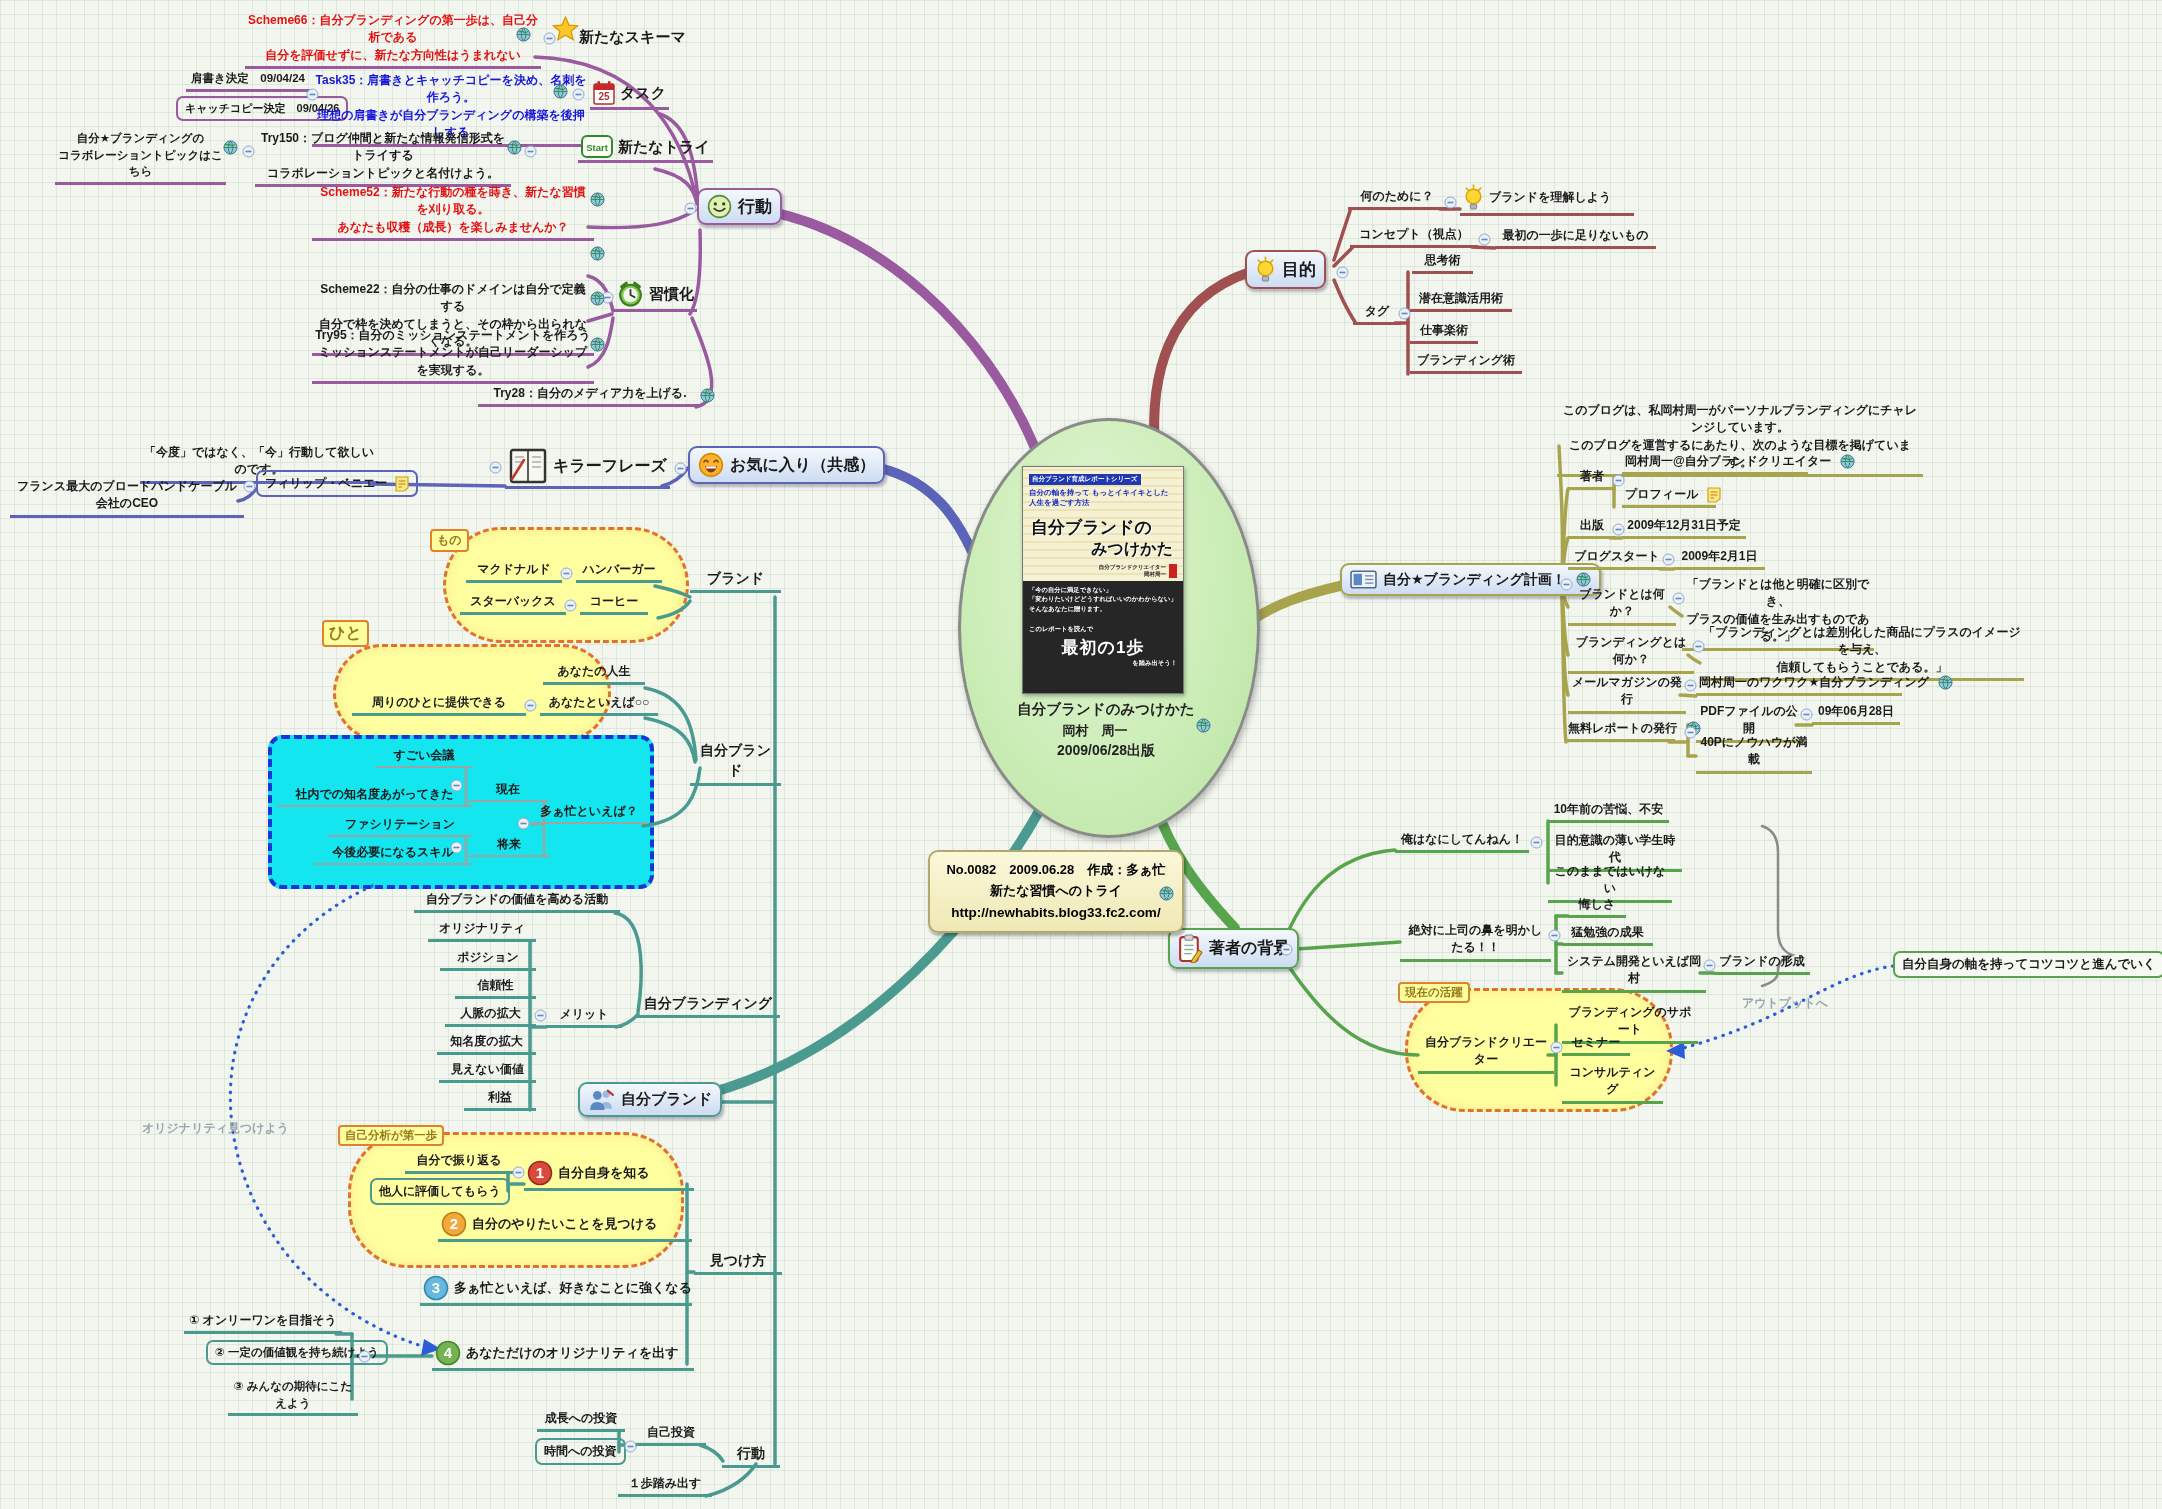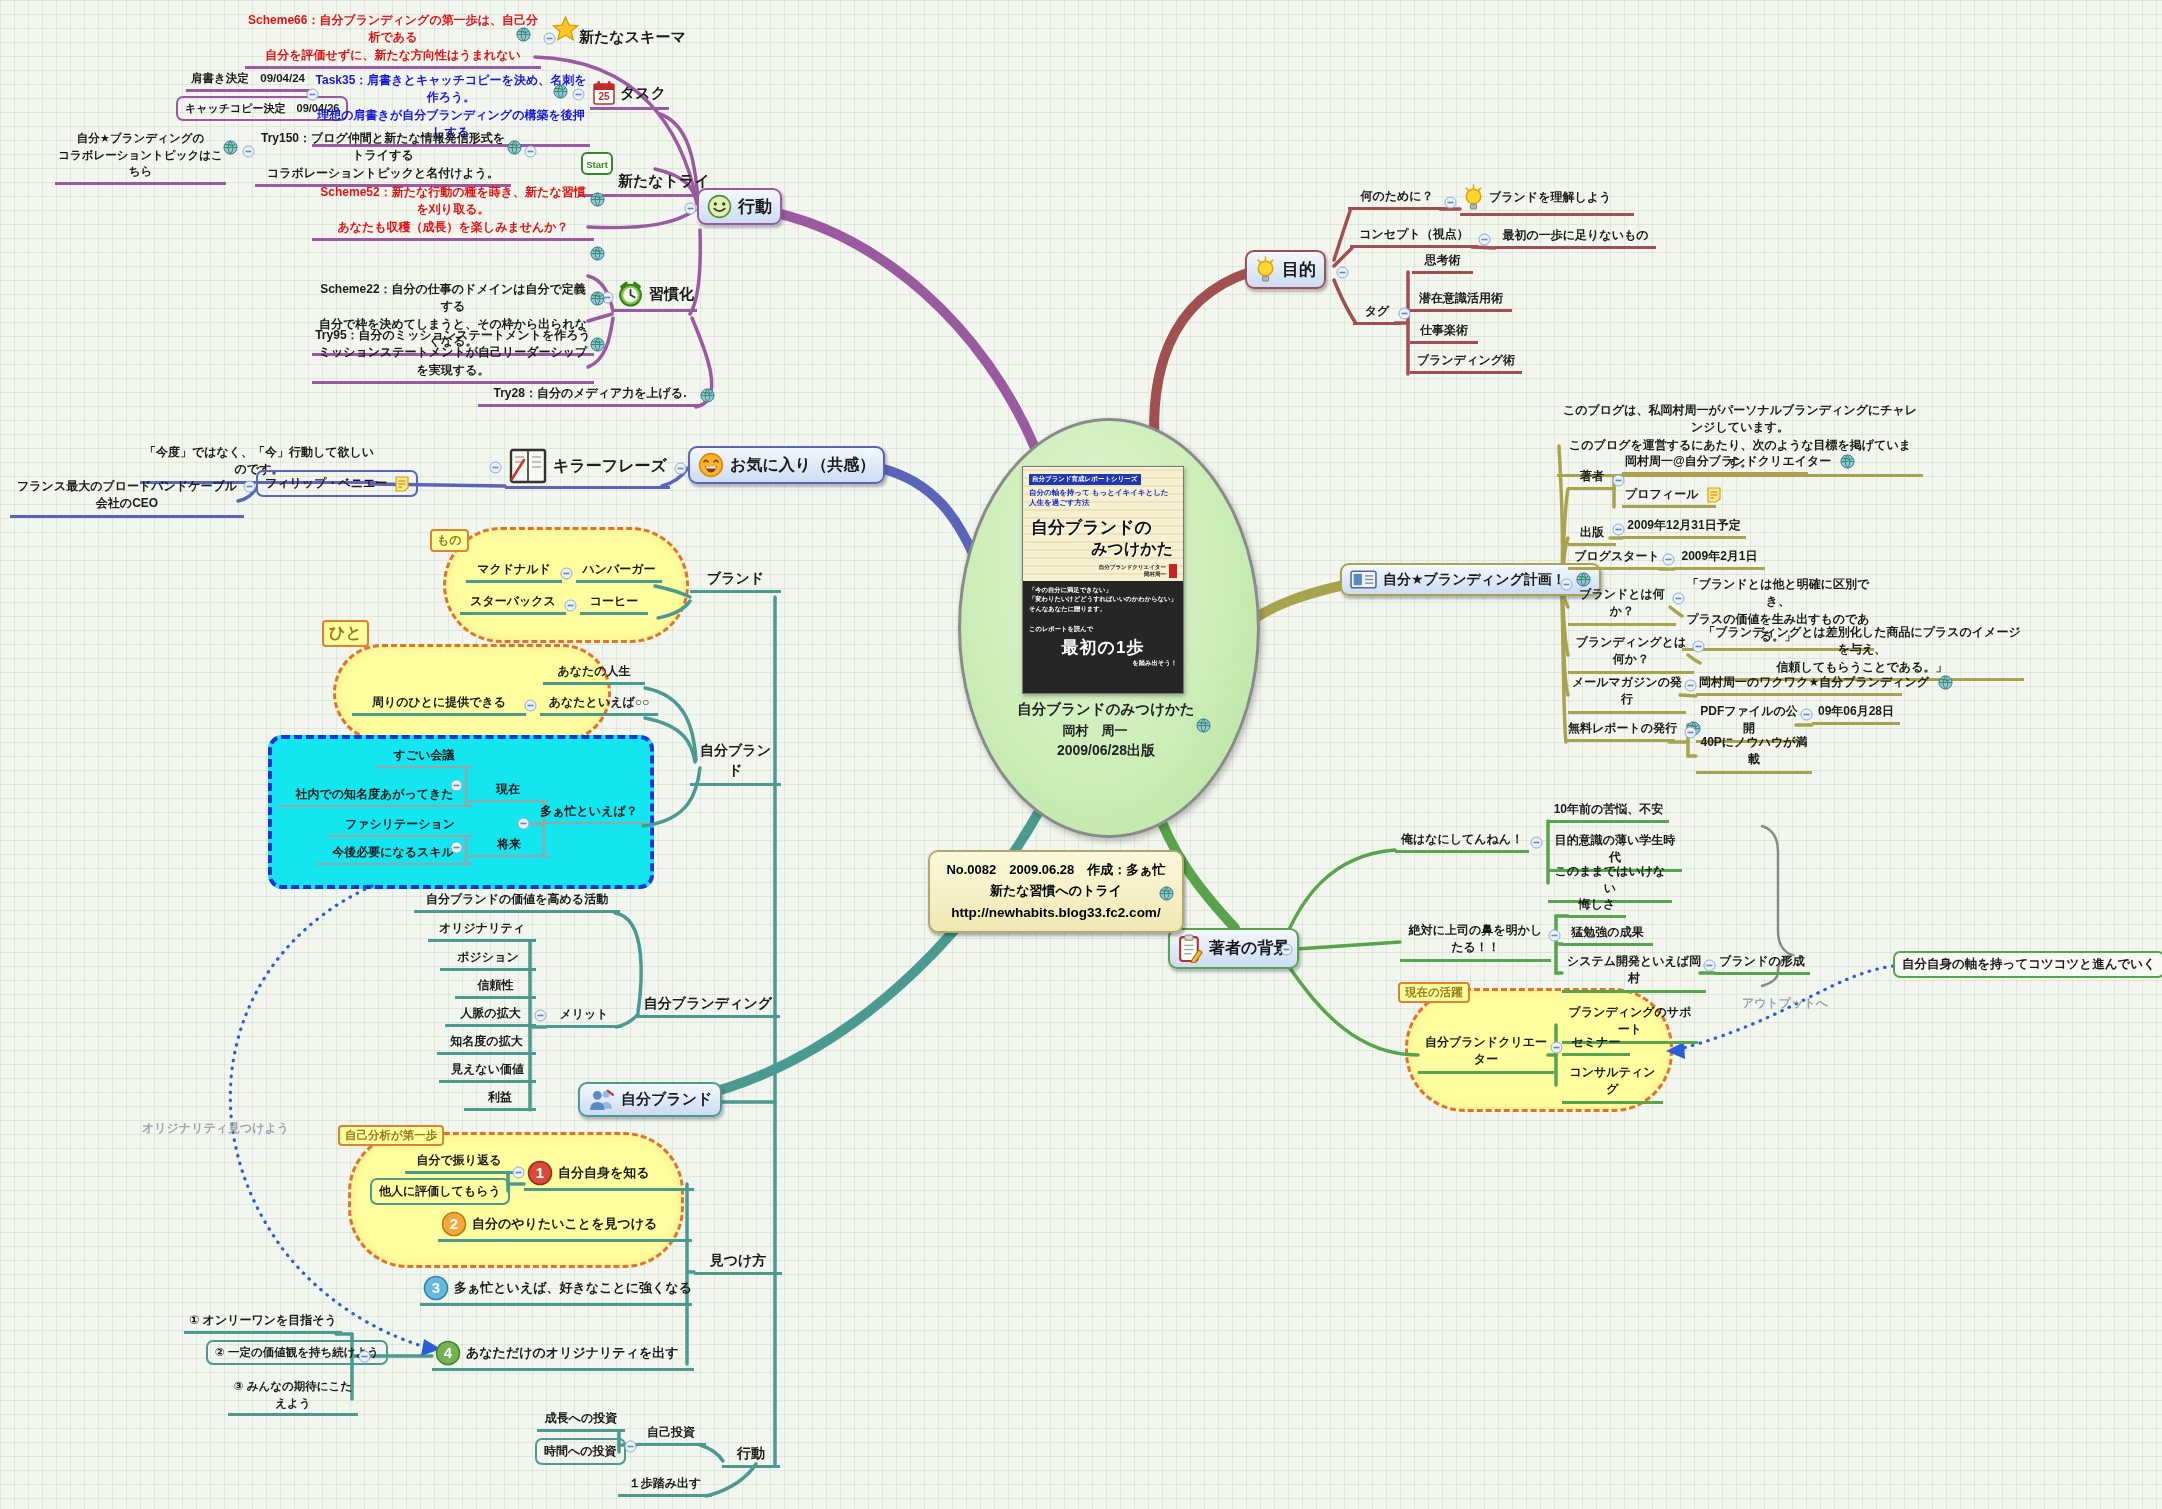--- a/index.html
+++ b/index.html
@@ -281,21 +281,21 @@
         </svg></span></div>
     <div class="node icnode" style="left: 524px; top: 145px;"><span style="line-height: 0;"><svg width="13" height="13" viewBox="0 0 13 13">
           <circle cx="6.5" cy="6.5" r="5.5" fill="#eaf1fb" stroke="#8aa7cc"></circle>
           <line x1="3.5" y1="6.5" x2="9.5" y2="6.5" stroke="#6688bb" stroke-width="1.6"></line>
         </svg></span></div>
     <div class="node lt flex u-purple" style="left: 578px; top: 135px; font-size: 15px;">
       <span style="line-height: 0;"><svg width="32" height="23" viewBox="0 0 32 23">
           <rect x="1" y="1" width="30" height="21" rx="5" fill="#fdfdf6" stroke="#2d8a2d" stroke-width="2"></rect>
           <text x="16" y="15.5" font-size="9.5" text-anchor="middle" fill="#2d8a2d" font-weight="bold" font-family="Liberation Sans,sans-serif">Start</text>
         </svg></span>
-      <span style="white-space: nowrap; margin-top: 35px;">新たなトライ</span>
+      <span style="white-space: nowrap;">新たなトライ</span>
     </div>
     <div class="node lt u-purple t-red" style="left: 312px; top: 184px; width: 276px;"><span>Scheme52：新たな行動の種を蒔き、新たな習慣を刈り取る。
 あなたも収穫（成長）を楽しみませんか？</span></div>
     <div class="node icnode" style="left: 590px; top: 192px;"><span style="line-height: 0;"><svg width="15" height="15" viewBox="0 0 16 16">
           <circle cx="8" cy="8" r="7" fill="#8cc7e0" stroke="#44708a"></circle>
           <path d="M1.2 8h13.6 M8 1a11 11 0 010 14 M8 1a11 11 0 000 14" stroke="#3a8a5a" stroke-width="1" fill="none"></path>
           <path d="M2.5 4.5c2 1.8 3.5-1 5.5.8s3.5.2 5-.8" stroke="#3a8a5a" stroke-width="1.2" fill="none"></path>
         </svg></span></div>
     <div class="node icnode" style="left: 684px; top: 202px;"><span style="line-height: 0;"><svg width="13" height="13" viewBox="0 0 13 13">
           <circle cx="6.5" cy="6.5" r="5.5" fill="#eaf1fb" stroke="#8aa7cc"></circle>
@@ -610,21 +610,21 @@
       <span style="white-space: nowrap;">プロフィール</span>
       <span style="line-height: 0; margin-left: 4px;"><svg width="14" height="16" viewBox="0 0 14 16">
           <path d="M1 1h12v11l-4 3H1z" fill="#ffe680" stroke="#c9a227" stroke-width="1.2"></path>
           <g stroke="#a88619" stroke-width="1">
             <line x1="3.5" y1="5" x2="10.5" y2="5"></line>
             <line x1="3.5" y1="8" x2="10.5" y2="8"></line>
             <line x1="3.5" y1="11" x2="7" y2="11"></line>
           </g>
         </svg></span>
     </div>
-    <div class="node lt u-olive" style="left: 1568px; top: 517px; width: 42px; margin-top: 7px;"><span>出版</span></div>
+    <div class="node lt u-olive" style="left: 1568px; top: 517px; width: 42px;"><span>出版</span></div>
     <div class="node icnode" style="left: 1612px; top: 523px;"><span style="line-height: 0;"><svg width="13" height="13" viewBox="0 0 13 13">
           <circle cx="6.5" cy="6.5" r="5.5" fill="#eaf1fb" stroke="#8aa7cc"></circle>
           <line x1="3.5" y1="6.5" x2="9.5" y2="6.5" stroke="#6688bb" stroke-width="1.6"></line>
         </svg></span></div>
     <div class="node lt u-olive" style="left: 1622px; top: 517px; width: 118px;"><span>2009年12月31日予定</span></div>
     <div class="node lt u-olive" style="left: 1568px; top: 548px; width: 92px;"><span>ブログスタート</span></div>
     <div class="node icnode" style="left: 1662px; top: 553px;"><span style="line-height: 0;"><svg width="13" height="13" viewBox="0 0 13 13">
           <circle cx="6.5" cy="6.5" r="5.5" fill="#eaf1fb" stroke="#8aa7cc"></circle>
           <line x1="3.5" y1="6.5" x2="9.5" y2="6.5" stroke="#6688bb" stroke-width="1.6"></line>
         </svg></span></div>

